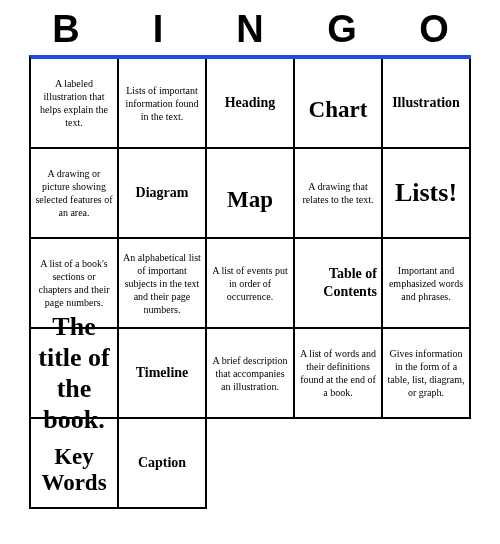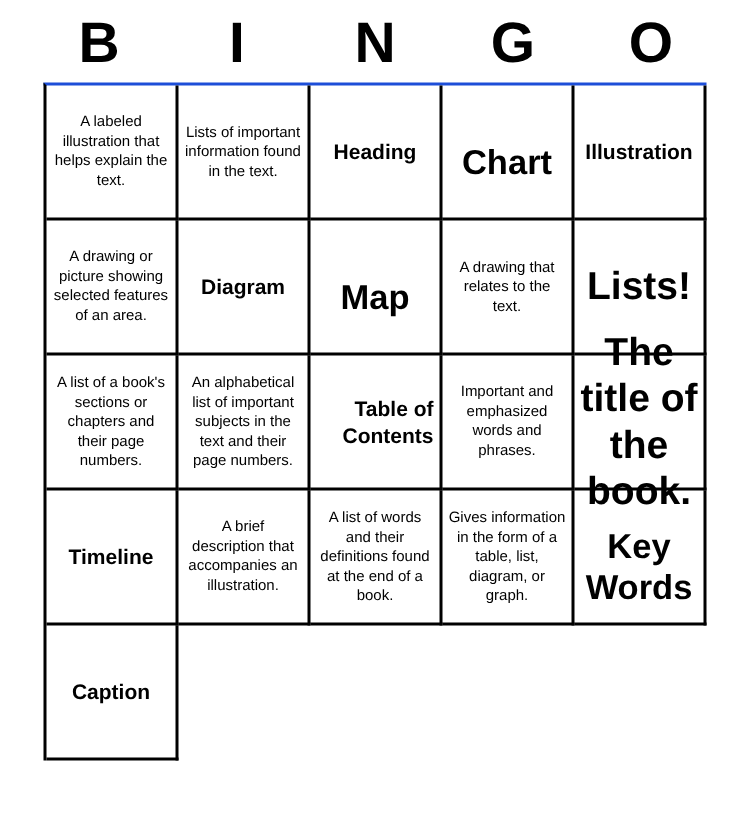--- a/index.html
+++ b/index.html
@@ -30,21 +30,22 @@
       font-weight: bold;
       width: 84px;
       text-align: center;
     }
 
     .bingo-grid {
       display: grid;
       grid-template-columns: repeat(5, 88px);
       grid-template-rows: repeat(5, 90px);
       border-left: 2px solid #000;
-      border-top: 2px solid #1d4ed8;
+      border-top: 4px solid #1d4ed8;
+      font-family: Liberation Serif, serif;
     }
 
     .bingo-cell {
       border-right: 2px solid #000;
       border-bottom: 2px solid #000;
       display: flex;
       align-items: center;
       justify-content: center;
       text-align: center;
       padding: 4px;
@@ -116,20 +117,23 @@
     <div class="bingo-cell">
       <span class="cell-text-large">Lists!</span>
     </div>
     <div class="bingo-cell">
       <span class="cell-text-small">A list of a book's sections or chapters and their page numbers.</span>
     </div>
     <div class="bingo-cell">
       <span class="cell-text-small">An alphabetical list of important subjects in the text and their page numbers.</span>
     </div>
     <div class="bingo-cell">
+      <span class="cell-text-small">A list of events put in order of occurrence.</span>
+    </div>
+    <div class="bingo-cell">
       <span class="cell-text-medium">Table of Contents</span>
     </div>
     <div class="bingo-cell">
       <span class="cell-text-small">Important and emphasized words and phrases.</span>
     </div>
     <div class="bingo-cell">
       <span class="cell-text-large">The title of the book.</span>
     </div>
     <div class="bingo-cell">
       <span class="cell-text-medium">Timeline</span>

